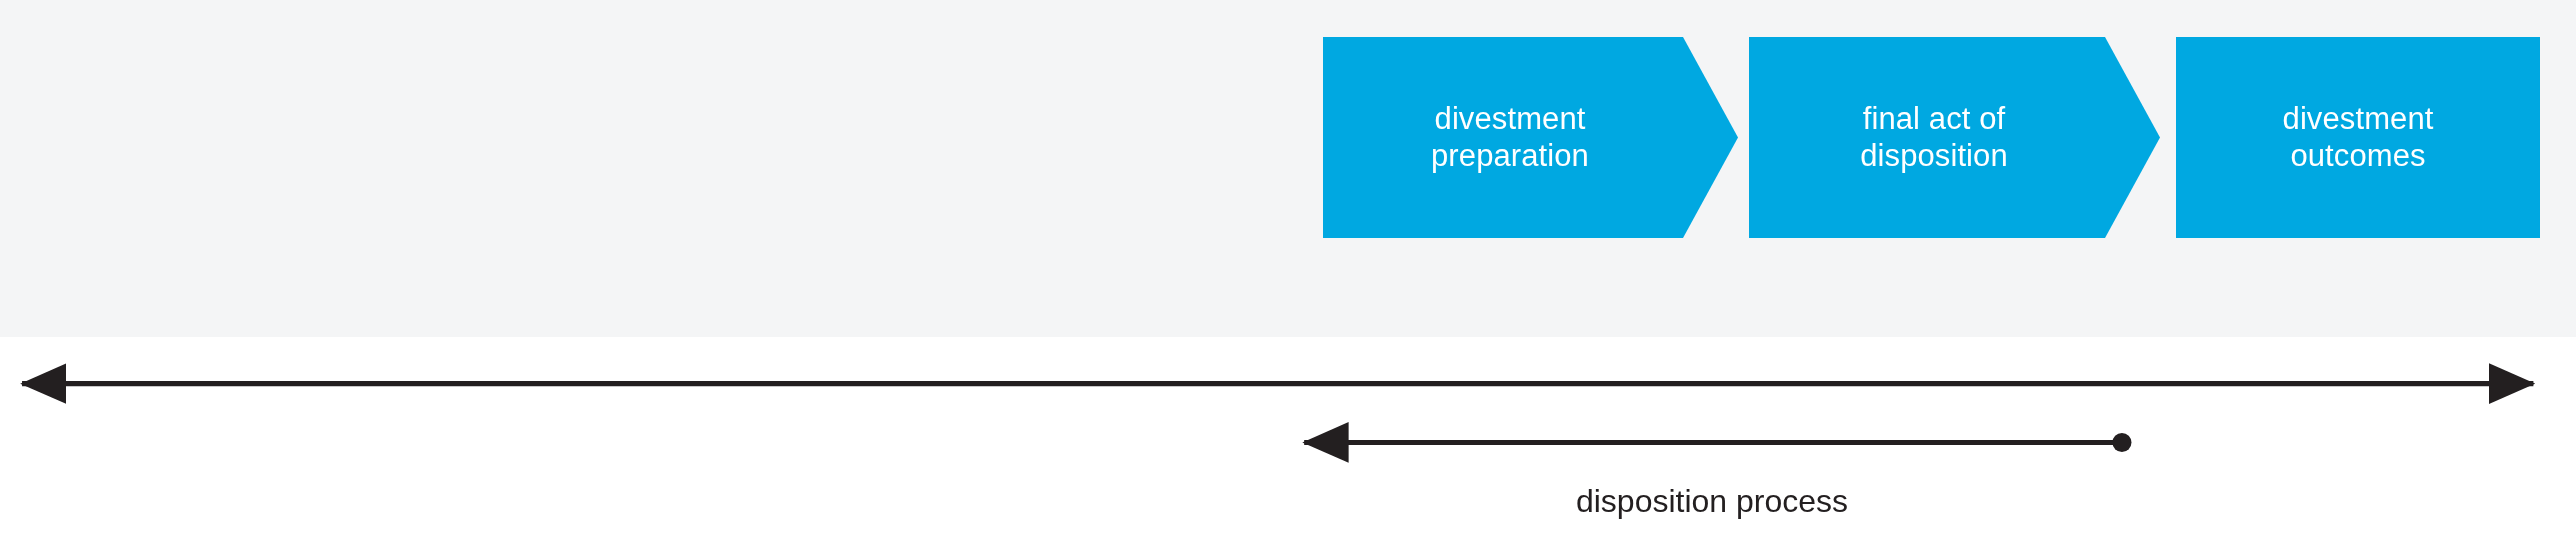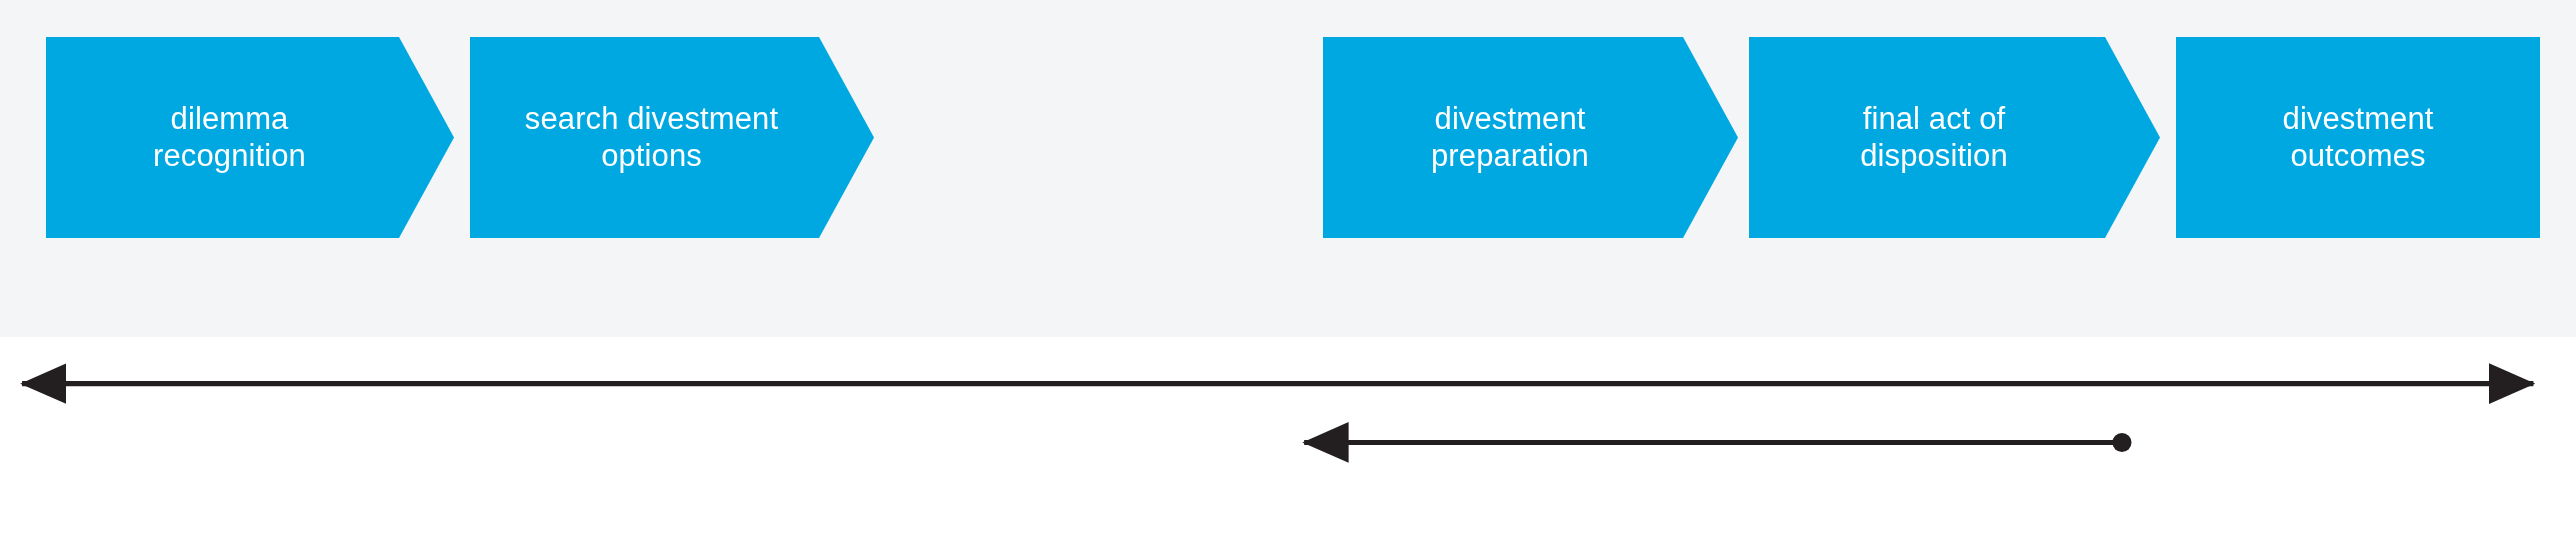--- a/index.html
+++ b/index.html
@@ -83,29 +83,21 @@
 </style>
 </head>
 <body>
 
 <div id="canvas" style="background: rgb(255, 255, 255);">
 
   <div id="band" style="background: rgb(244, 245, 246);"></div>
 
   <div id="stage-row">
 
-    <div class="stage pointed" style="left: 46px; width: 408px; background: rgb(0, 168, 225);">
-      <span class="stage-label">dilemma
-recognition</span>
-    </div>
 
-    <div class="stage pointed" style="left: 470px; width: 404px; background: rgb(0, 168, 225);">
-      <span class="stage-label">search divestment
-options</span>
-    </div>
 
 
     <div class="stage pointed" style="left: 1323px; width: 415px; background: rgb(0, 168, 225);">
       <span class="stage-label">divestment
 preparation</span>
     </div>
 
     <div class="stage pointed" style="left: 1749px; width: 411px; background: rgb(0, 168, 225);">
       <span class="stage-label">final act of
 disposition</span>
@@ -132,15 +124,16 @@
       <line id="line-0" stroke="#231f20" stroke-width="7" marker-start="url(#head-left)" marker-end="url(#head-right)" x1="30" y1="522" x2="3448" y2="522"></line>
     </g>
 
     <g>
       <line id="line-1" stroke="#231f20" stroke-width="7" marker-start="url(#head-left)" x1="1775" y1="602" x2="2888" y2="602"></line>
       <circle id="dot-1" r="13" fill="#231f20" cx="2888" cy="602"></circle>
     </g>
   </svg>
 
 
+  <div class="measure-label" id="mlabel-1" style="left: 1712px; top: 485px; color: rgb(35, 31, 32);">disposition process</div>
 
 </div>
 
 
 </body></html>

